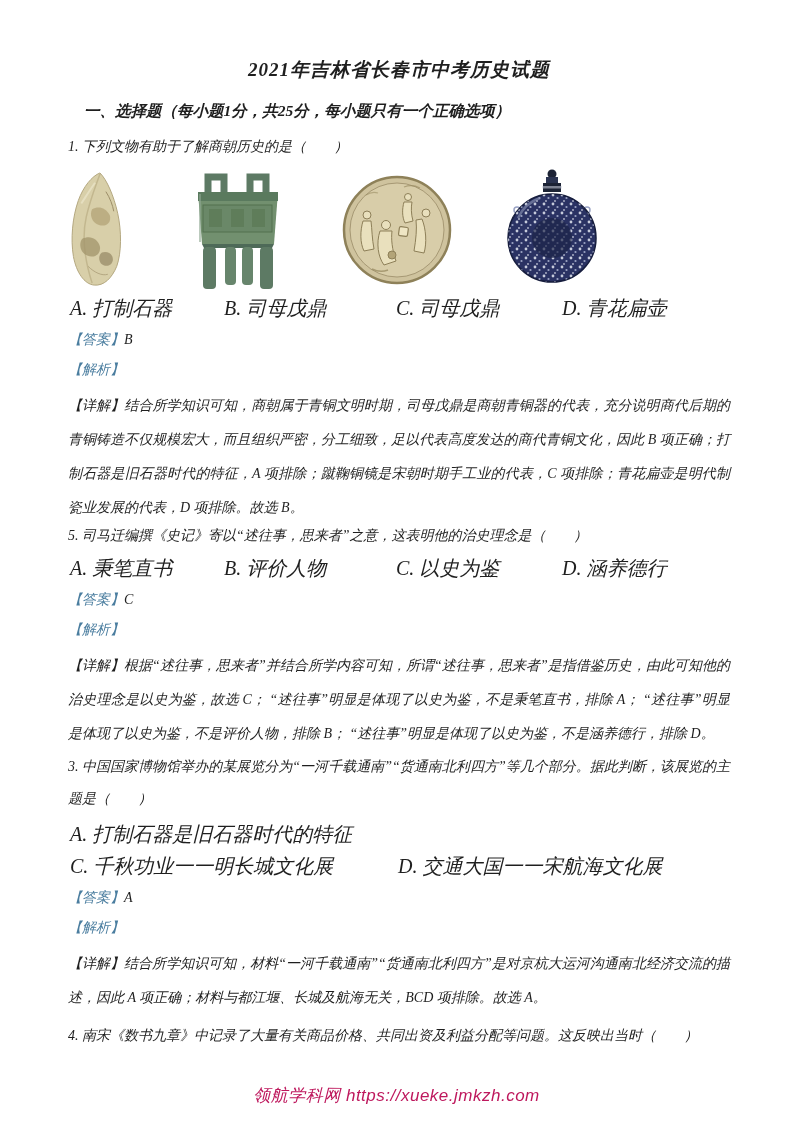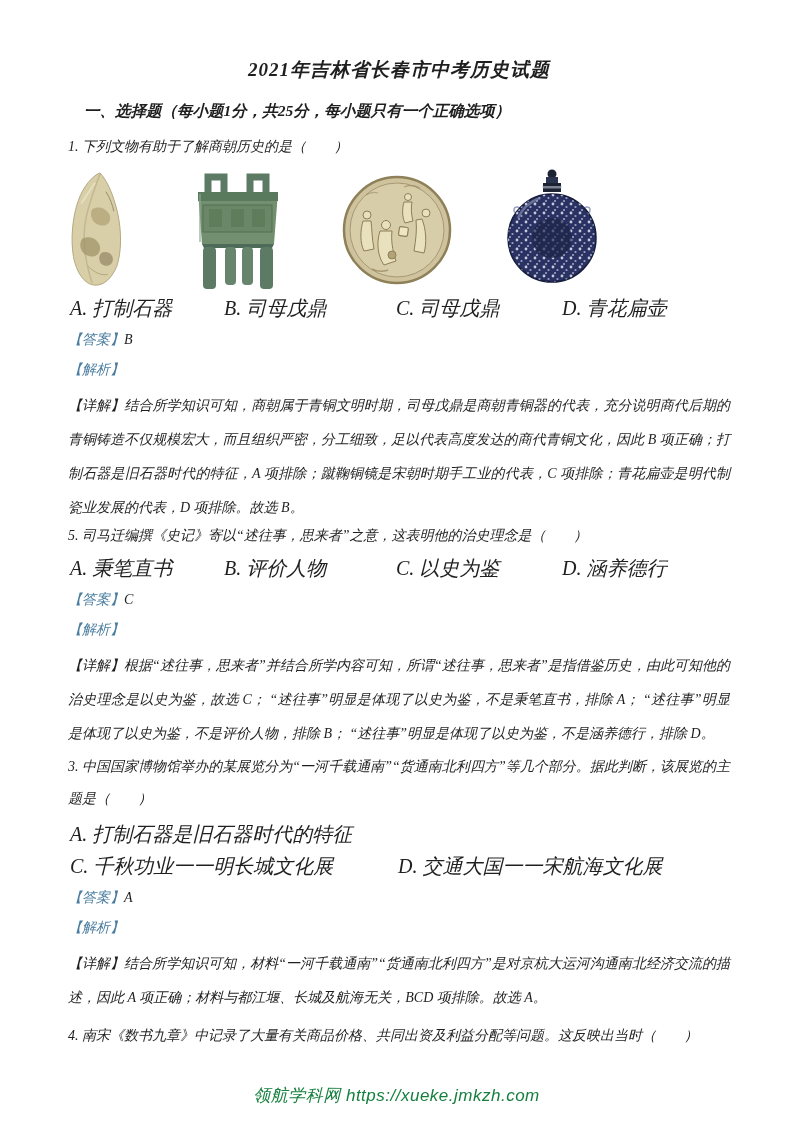--- a/index.html
+++ b/index.html
@@ -42,21 +42,21 @@
   .ansline{font-size:14px;margin:0 0 8px;line-height:22px;}
   .blue{color:#4a7d9f;}
   .detail{
     font-size:14px;line-height:34px;margin:0;
     text-align:justify;
   }
   .footer{
     position:absolute;left:0;top:1084px;width:793px;
     text-align:center;
     font-family:"Liberation Sans", sans-serif;
-    font-size:17px;color:#15803d;letter-spacing:.5px;
+    font-size:17px;color:#be185d;letter-spacing:.5px;
   }
 </style>
 </head>
 <body>
 
 <div class="page">
   <div class="content">
 
     <h1 class="title">2021年吉林省长春市中考历史试题</h1>
     <h2 class="section">一、选择题（每小题1分，共25分，每小题只有一个正确选项）</h2>

